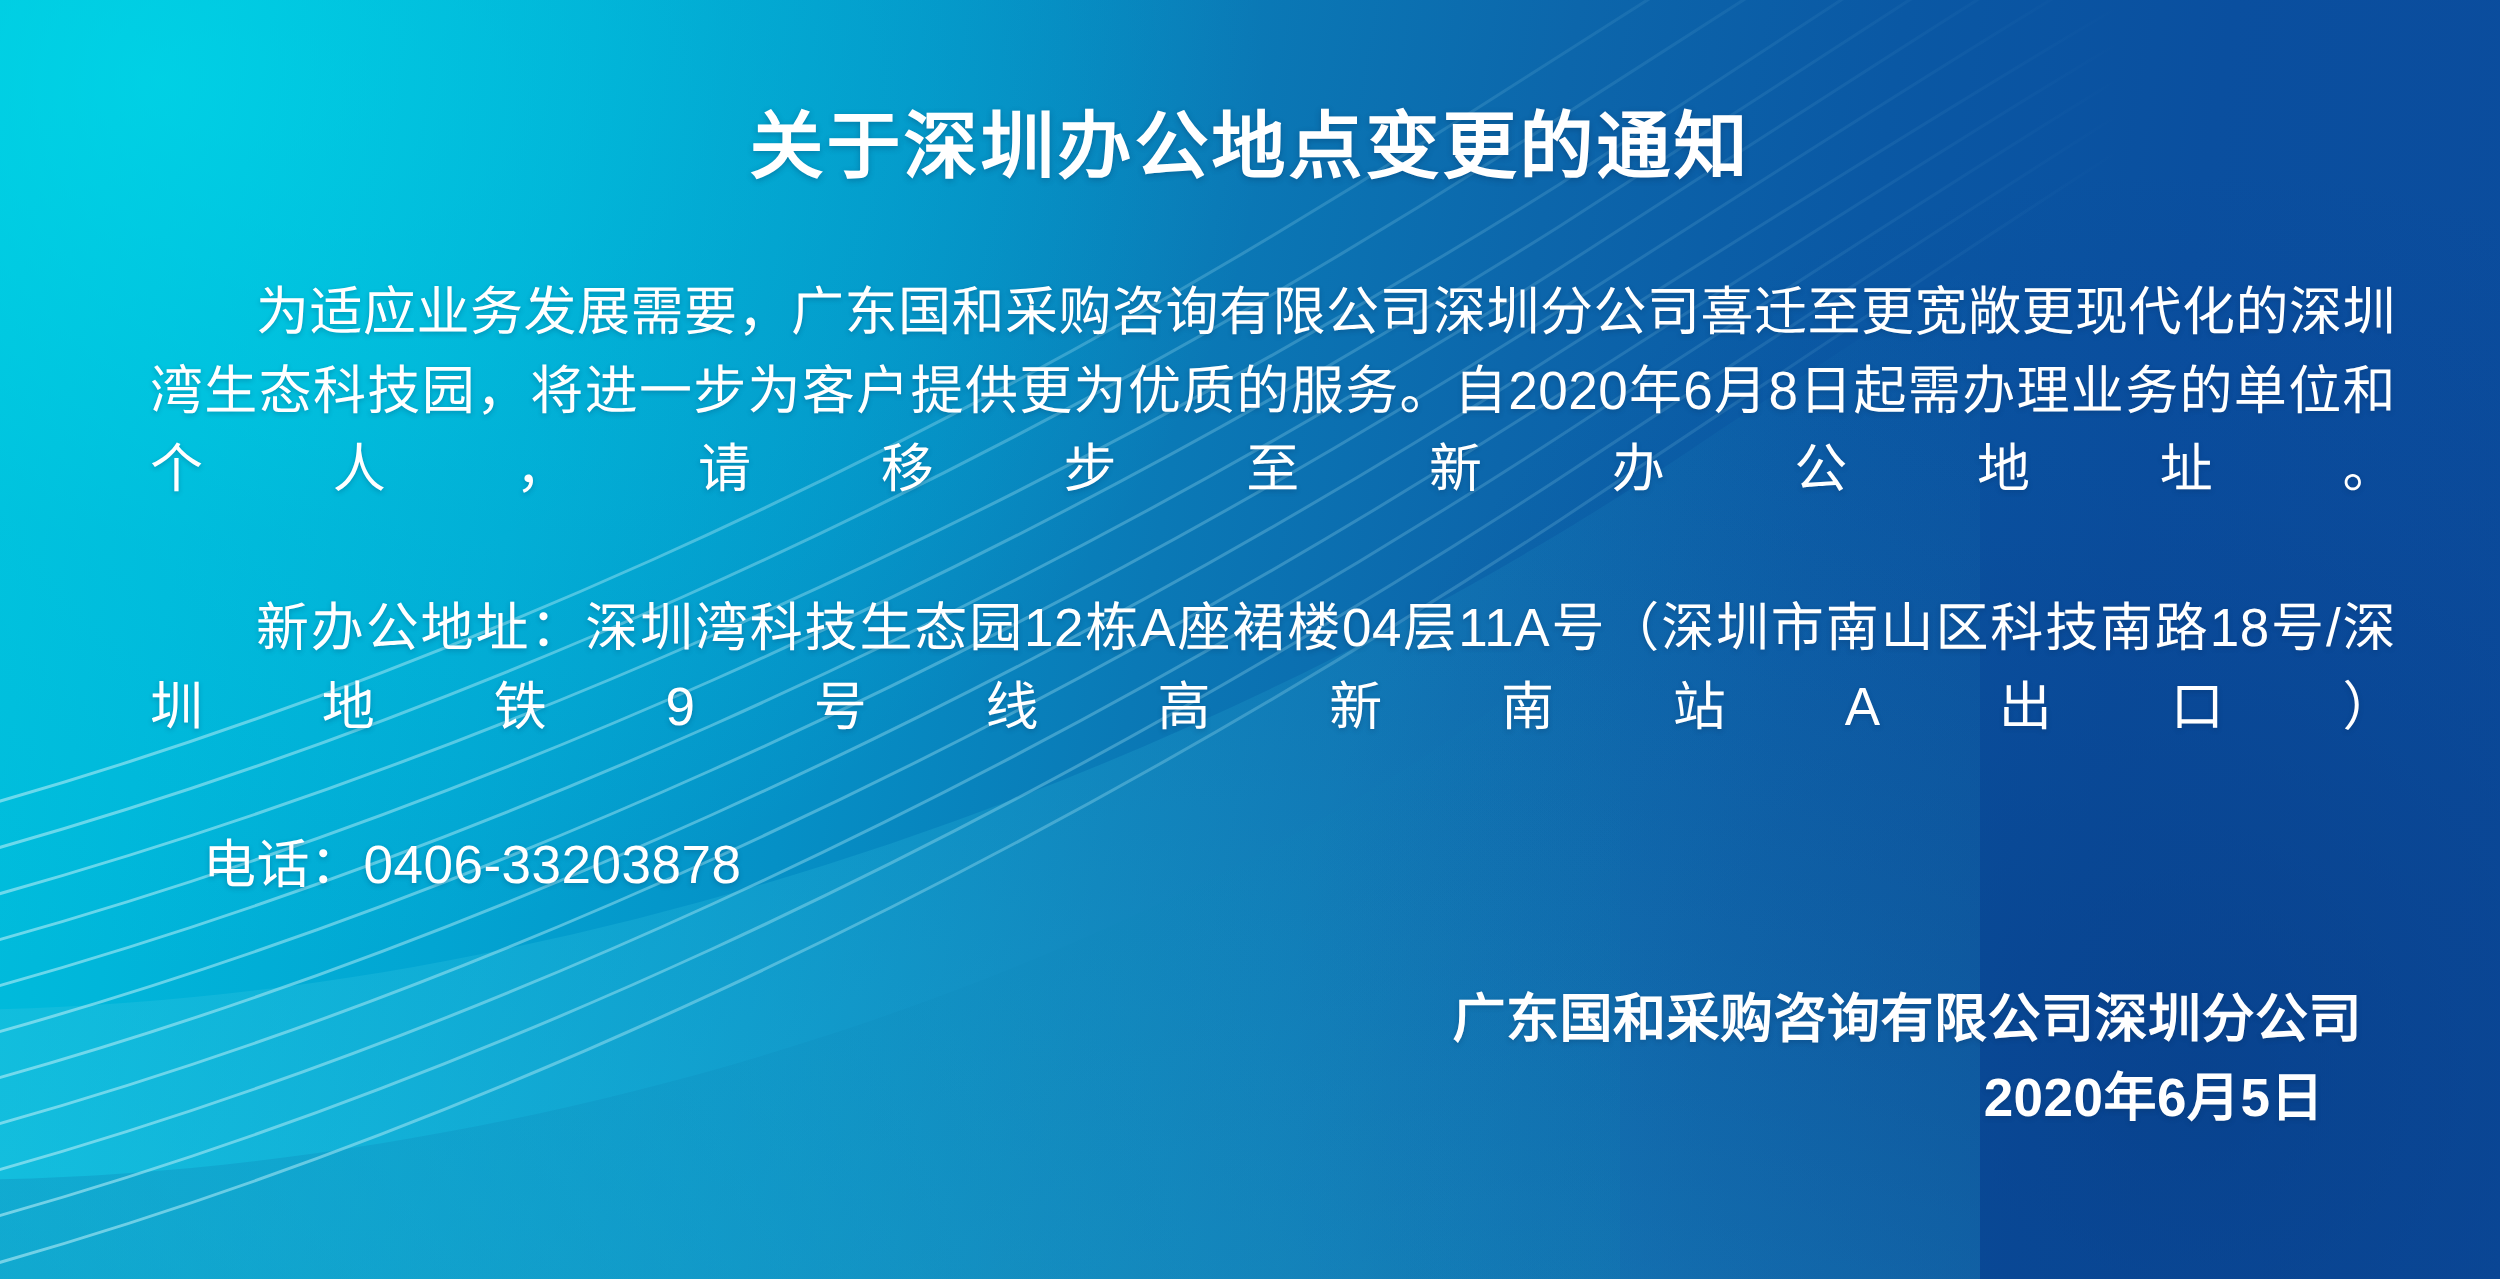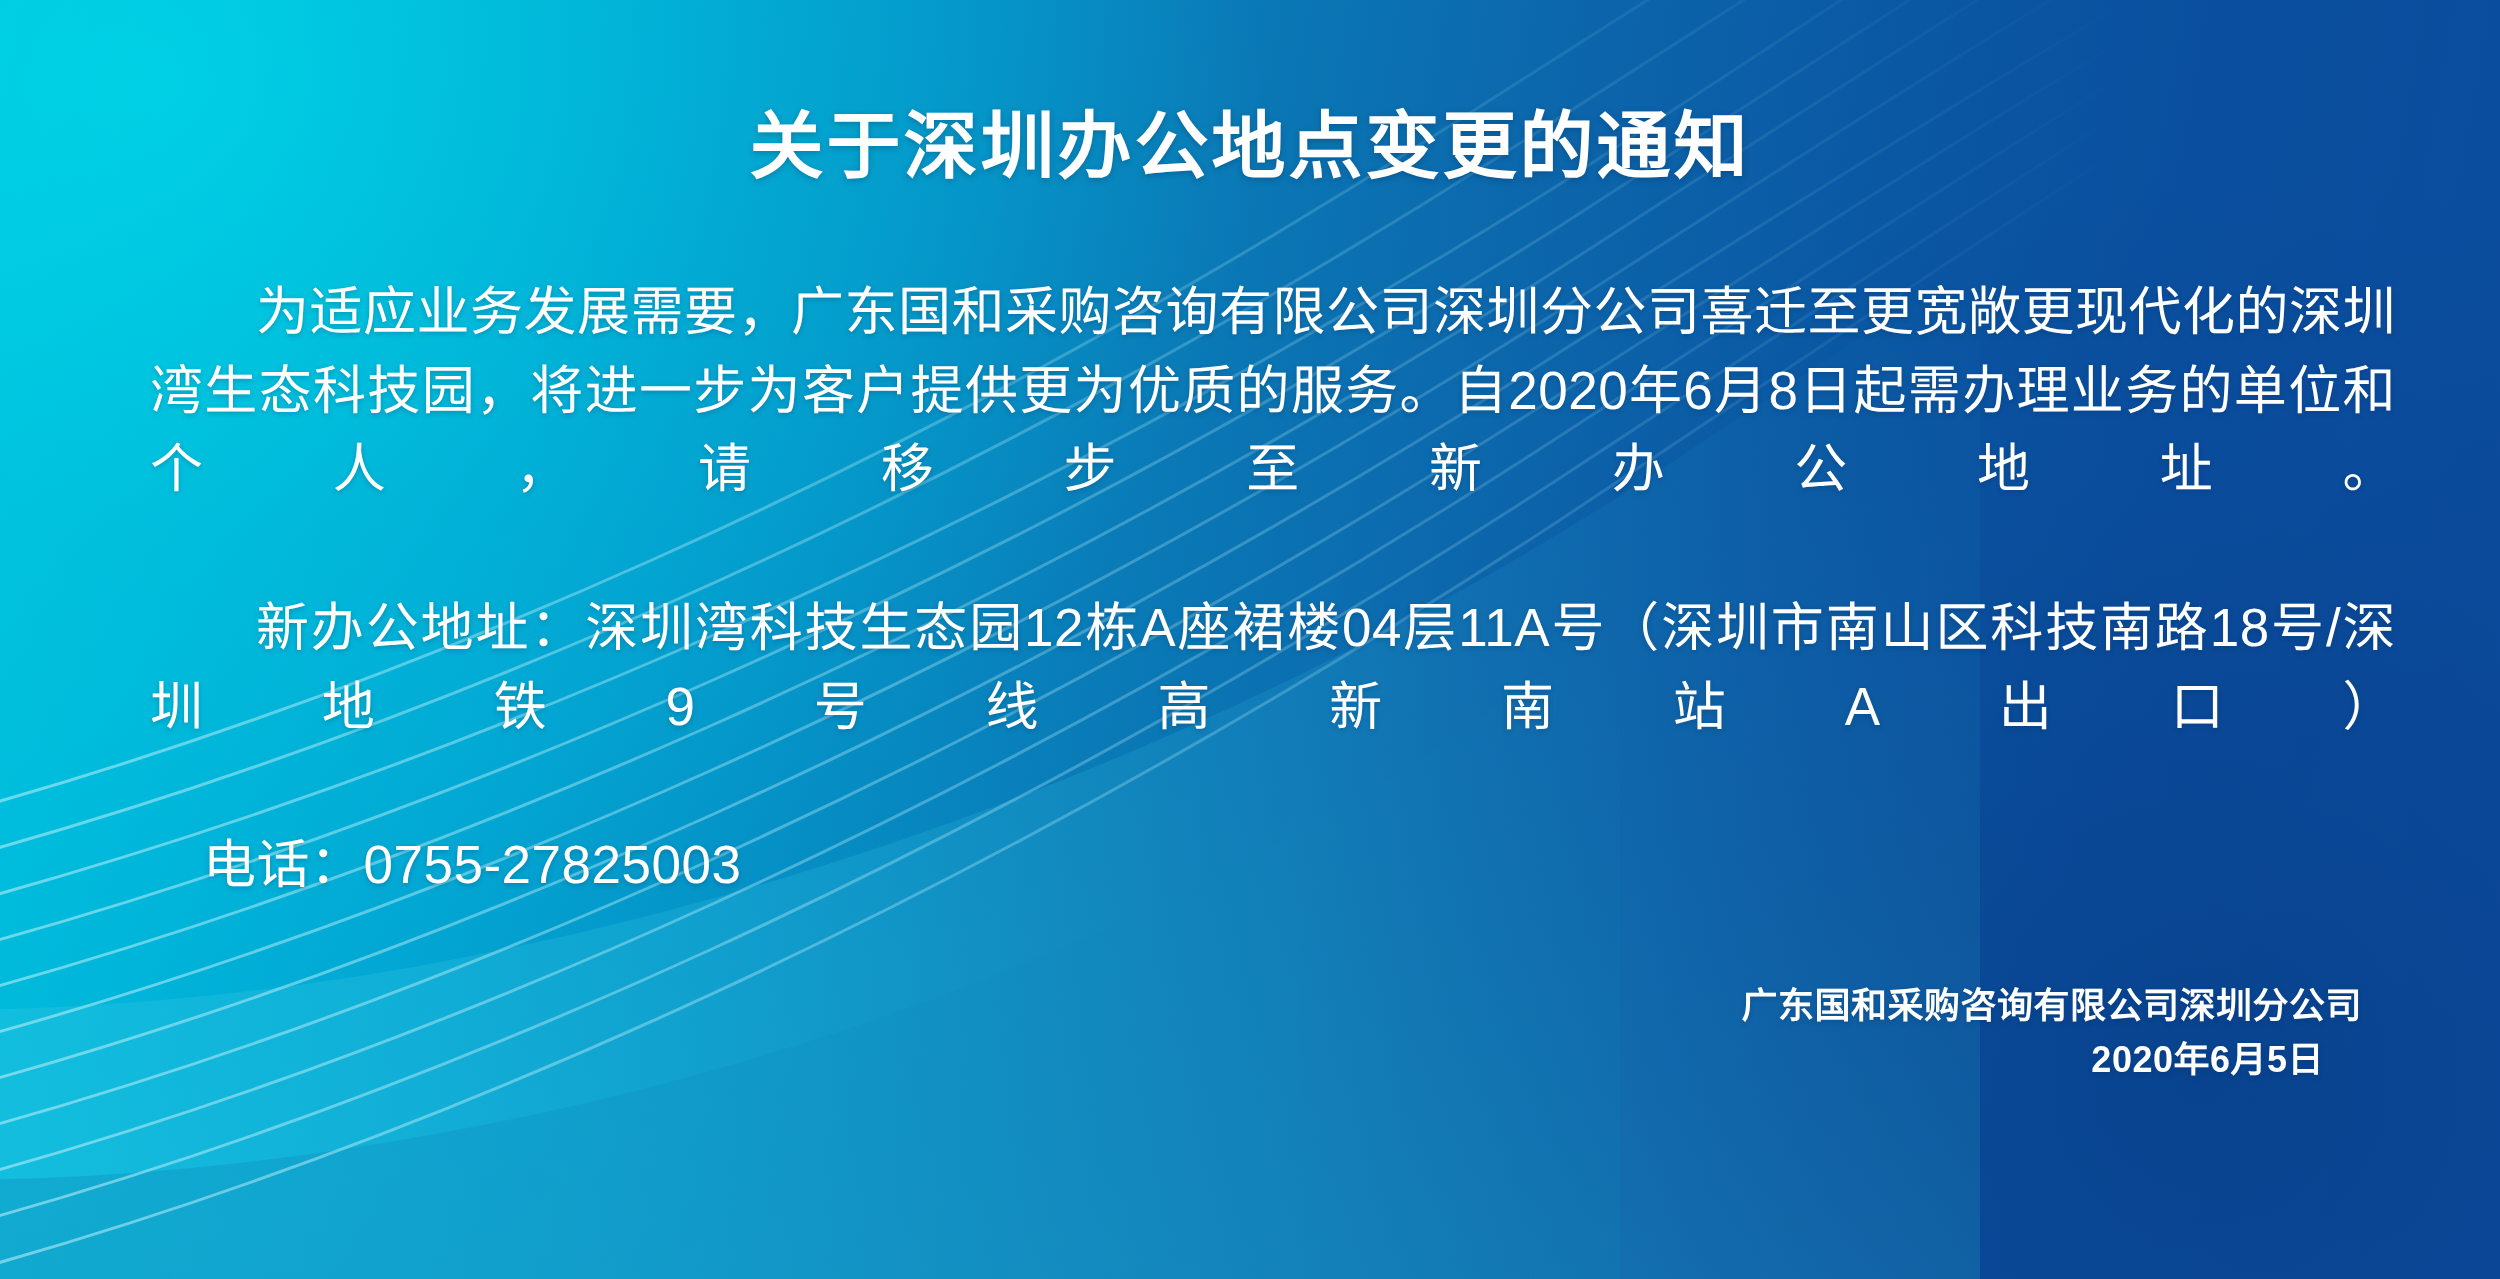--- a/index.html
+++ b/index.html
@@ -111,21 +111,21 @@
   .para.block::after {
     content: "";
     display: inline-block;
     width: 100%;
   }
 
   .sign {
     margin-top: 74px;
     padding-right: 74px;
     text-align: right;
-    font-size: 36px;
+    font-size: 53px;
     font-weight: 700;
     line-height: 1.5;
     letter-spacing: 0.5px;
     text-shadow: 0 2px 5px rgba(0, 40, 80, 0.25);
   }
   .sign .line { display: block; }
   .sign .date { padding-right: 38px; }
 </style>
 </head>
 <body>
@@ -175,21 +175,21 @@
     </svg>
   </div>
 
   <div class="content">
 
     <h1 class="title">关于深圳办公地点变更的通知</h1>
 
     <div class="body">
       <p class="para indent block">为适应业务发展需要，广东国和采购咨询有限公司深圳分公司喜迁至更宽敞更现代化的深圳湾生态科技园，将进一步为客户提供更为优质的服务。自2020年6月8日起需办理业务的单位和个人，请移步至新办公地址。</p>
       <p class="para indent block">新办公地址：深圳湾科技生态园12栋A座裙楼04层11A号（深圳市南山区科技南路18号/深圳地铁9号线高新南站A出口）</p>
-      <p class="para indent1">电话：0755-27825003</p>
+      <p class="para indent1">电话：0406-33203878</p>
     </div>
 
     <div class="sign">
       <span class="line">广东国和采购咨询有限公司深圳分公司</span>
       <span class="line date">2020年6月5日</span>
     </div>
 
   </div>
 </div>
 

